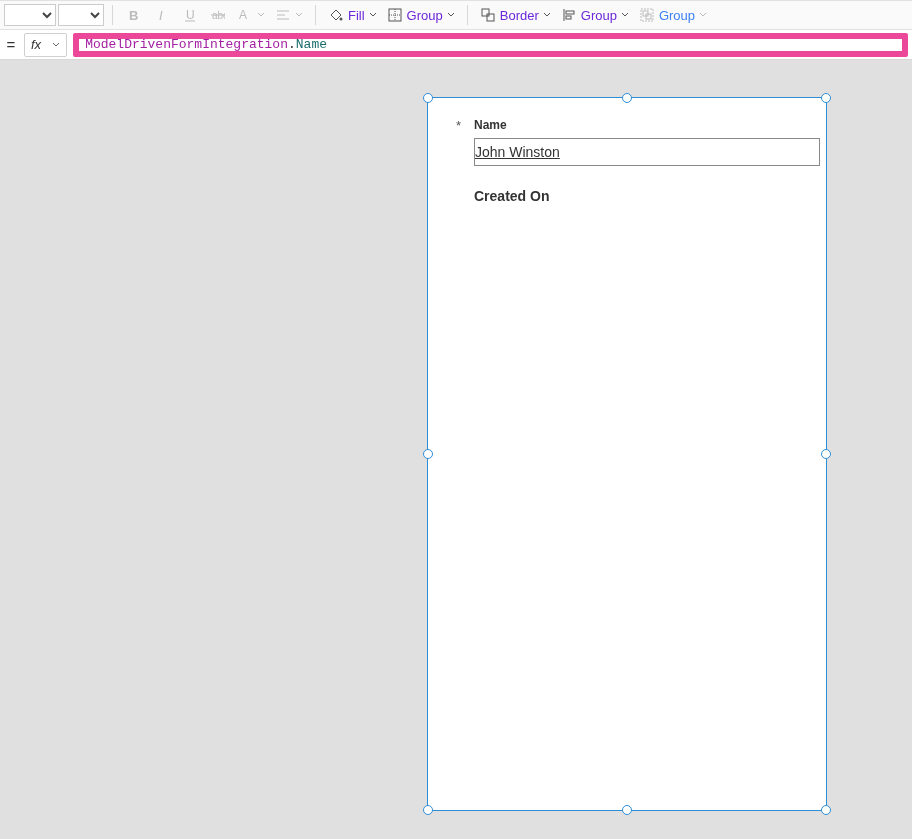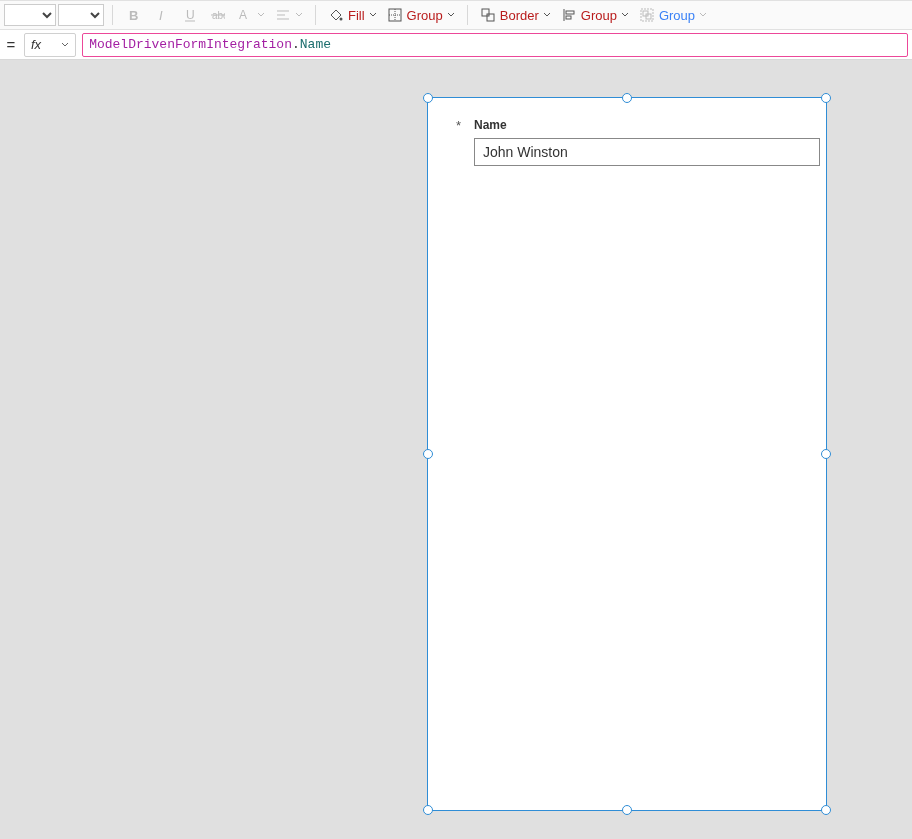--- a/index.html
+++ b/index.html
@@ -37,21 +37,21 @@
     justify-content: center;
     min-width: 26px;
     height: 26px;
     padding: 0 4px;
     color: #555;
     cursor: pointer;
     border-radius: 2px;
     gap: 4px;
   }
   .tb-btn.disabled { color: #bbb; cursor: default; }
-  .tb-label { font-size: 13px; color: #b91c1c; white-space: nowrap; }
+  .tb-label { font-size: 13px; color: #6d28d9; white-space: nowrap; }
   .tb-btn.disabled .tb-label { color: #3b82f6; }
   .tb-select {
     height: 22px;
     border: 1px solid #ccc;
     background: #fff;
     font-size: 12px;
     color: #444;
     padding: 0 4px;
   }
   .chev {
@@ -82,27 +82,27 @@
   }
   .fx-btn {
     display: flex;
     align-items: center;
     height: 24px;
     padding: 0 6px;
     border: 1px solid #d0d0d0;
     border-radius: 2px;
     background: #fff;
     cursor: pointer;
-    gap: 20px;
+    gap: 11px;
   }
   .fx-em { font-style: italic; font-size: 13px; color: #333; }
   .fx-input {
     flex: 1;
     height: 24px;
-    border: 1px solid #ec4899;
+    border: 6px solid #ec4899;
     border-radius: 2px;
     background: #fff;
     font-family: Consolas, "Courier New", monospace;
     font-size: 13px;
     padding: 0 6px;
     display: flex;
     align-items: center;
     overflow: hidden;
     white-space: nowrap;
     text-align: right;
@@ -166,26 +166,27 @@
   }
   .field-label {
     font-size: 12px;
     font-weight: 600;
     color: #333;
   }
   .text-input {
     width: 346px;
     height: 28px;
     border: 1px solid #888;
-    padding: 0 8px;
+    padding: 0 0;
     font-size: 14px;
     color: #333;
     margin-left: 18px;
     margin-bottom: 22px;
     background: #fff;
+    text-decoration: underline;
   }
   .ro-label {
     font-size: 14px;
     font-weight: 600;
     color: #333;
     margin-left: 18px;
     margin-bottom: 6px;
   }
   .ro-value {
     font-size: 14px;
@@ -374,20 +375,21 @@
   <div class="sel-box">
 
     <div class="form-body">
 
       <div class="field-row">
         <span class="req-star">*</span>
         <span class="field-label">Name</span>
       </div>
       <input class="text-input" type="text" value="John Winston" style="">
 
+      <div class="ro-label">Created On</div>
 
     </div>
 
     <div class="handle h-tl"></div>
     <div class="handle h-tm"></div>
     <div class="handle h-tr"></div>
     <div class="handle h-ml"></div>
     <div class="handle h-mr"></div>
     <div class="handle h-bl"></div>
     <div class="handle h-bm"></div>

